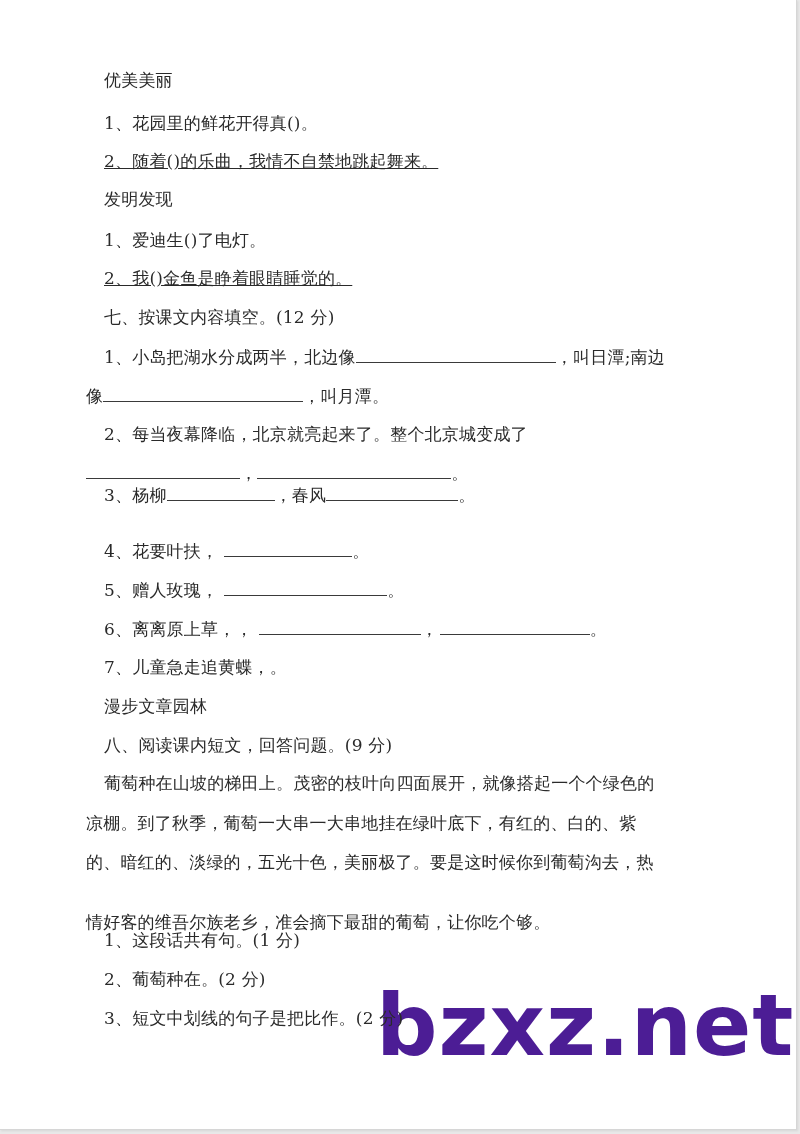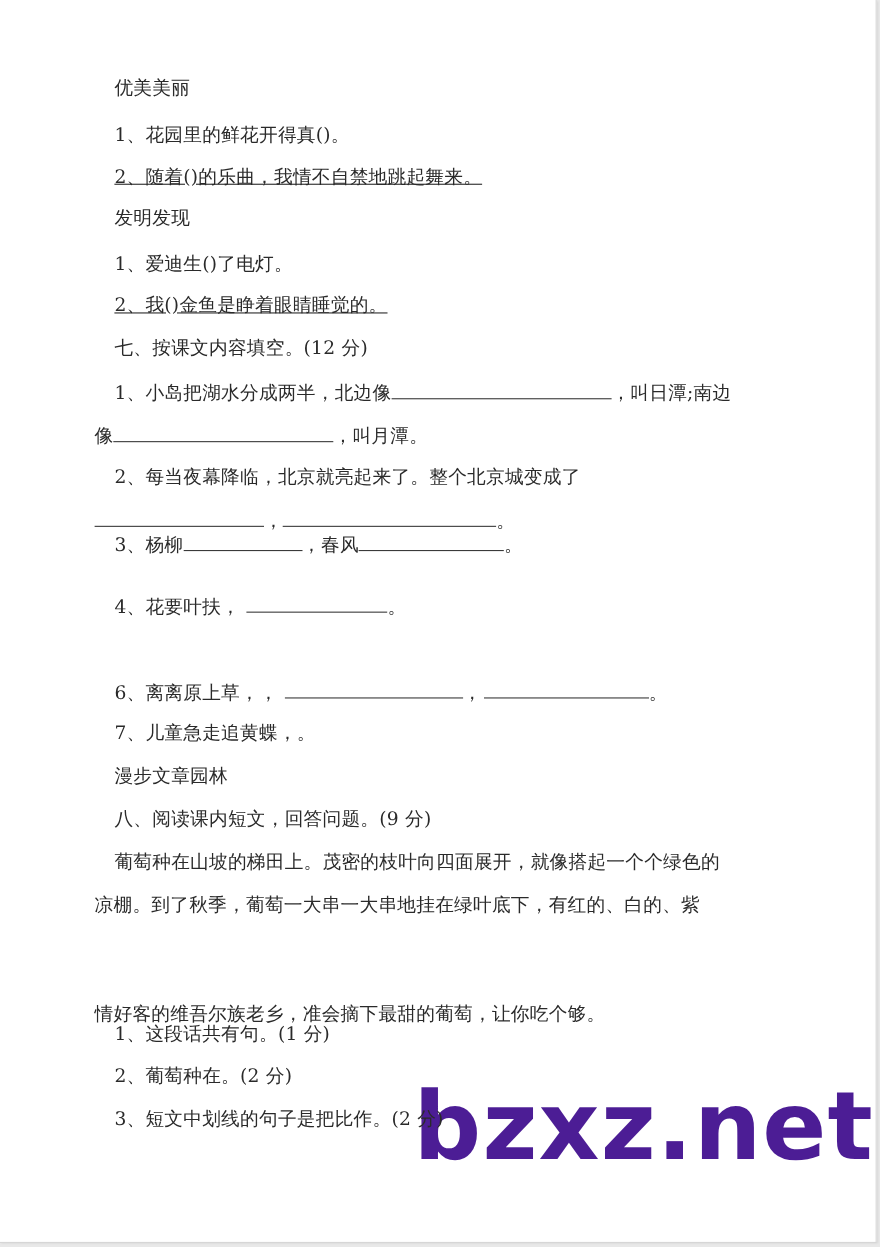--- a/index.html
+++ b/index.html
@@ -84,33 +84,37 @@
     </div>
 
     <div class="line" style="left:104px; top:484px;">
       <span>3、杨柳</span><span class="blank" style="width:108px;"></span><span>，春风</span><span class="blank" style="width:132px;"></span><span>。</span>
     </div>
 
     <div class="line" style="left:104px; top:540px;">
       <span>4、花要叶扶，</span><span class="blank" style="width:128px; margin-left:6px;"></span><span>。</span>
     </div>
 
+    <div class="line" style="left:104px; top:579px;">
+      <span>5、赠人玫瑰，</span><span class="blank" style="width:163px; margin-left:6px;"></span><span>。</span>
+    </div>
 
     <div class="line" style="left:104px; top:618px;">
       <span>6、离离原上草，，</span><span class="blank" style="width:162px; margin-left:6px;"></span><span>，</span><span class="blank" style="width:150px; margin-left:2px;"></span><span>。</span>
     </div>
 
     <div class="line" style="left:104px; top:657px;">7、儿童急走追黄蝶，。</div>
 
     <div class="line" style="left:104px; top:696px;">漫步文章园林</div>
 
     <div class="line" style="left:104px; top:735px;">八、阅读课内短文，回答问题。(9 分)</div>
 
     <div class="line" style="left:104px; top:774px;font-family:Liberation Serif, serif;">葡萄种在山坡的梯田上。茂密的枝叶向四面展开，就像搭起一个个绿色的</div>
     <div class="line" style="left:86px; top:813px;">凉棚。到了秋季，葡萄一大串一大串地挂在绿叶底下，有红的、白的、紫</div>
+    <div class="line" style="left:86px; top:852px;">的、暗红的、淡绿的，五光十色，美丽极了。要是这时候你到葡萄沟去，热</div>
     <div class="line" style="left:86px; top:912px;">情好客的维吾尔族老乡，准会摘下最甜的葡萄，让你吃个够。</div>
 
     <div class="line" style="left:104px; top:930px;">1、这段话共有句。(1 分)</div>
     <div class="line" style="left:104px; top:969px;">2、葡萄种在。(2 分)</div>
     <div class="line" style="left:104px; top:1008px;">3、短文中划线的句子是把比作。(2 分)</div>
 
   </div>
 </div>
 
 </body></html>

